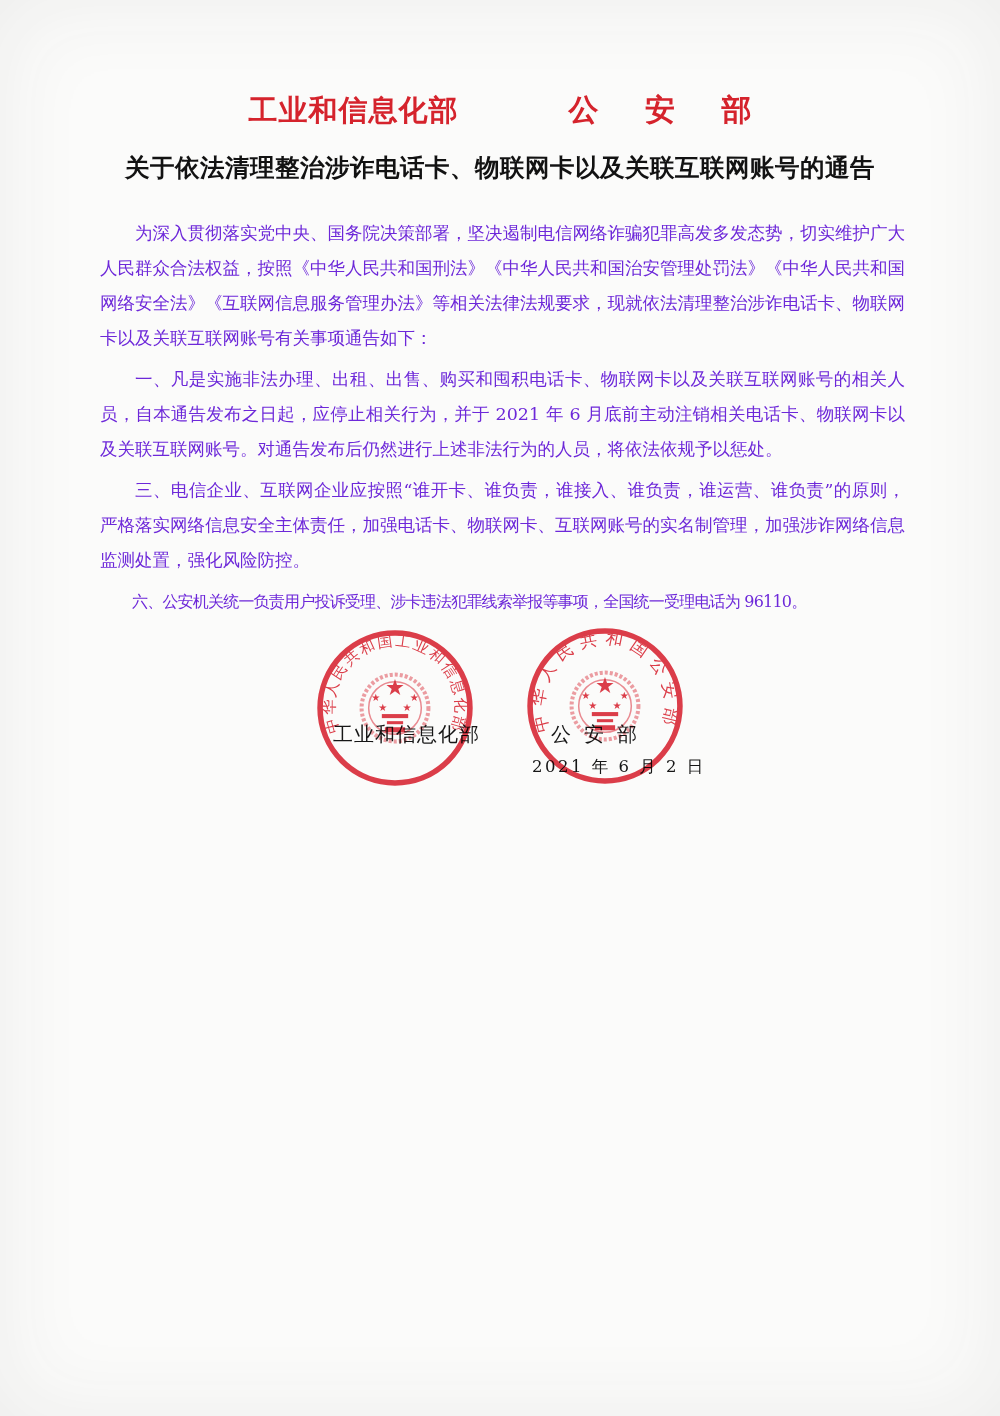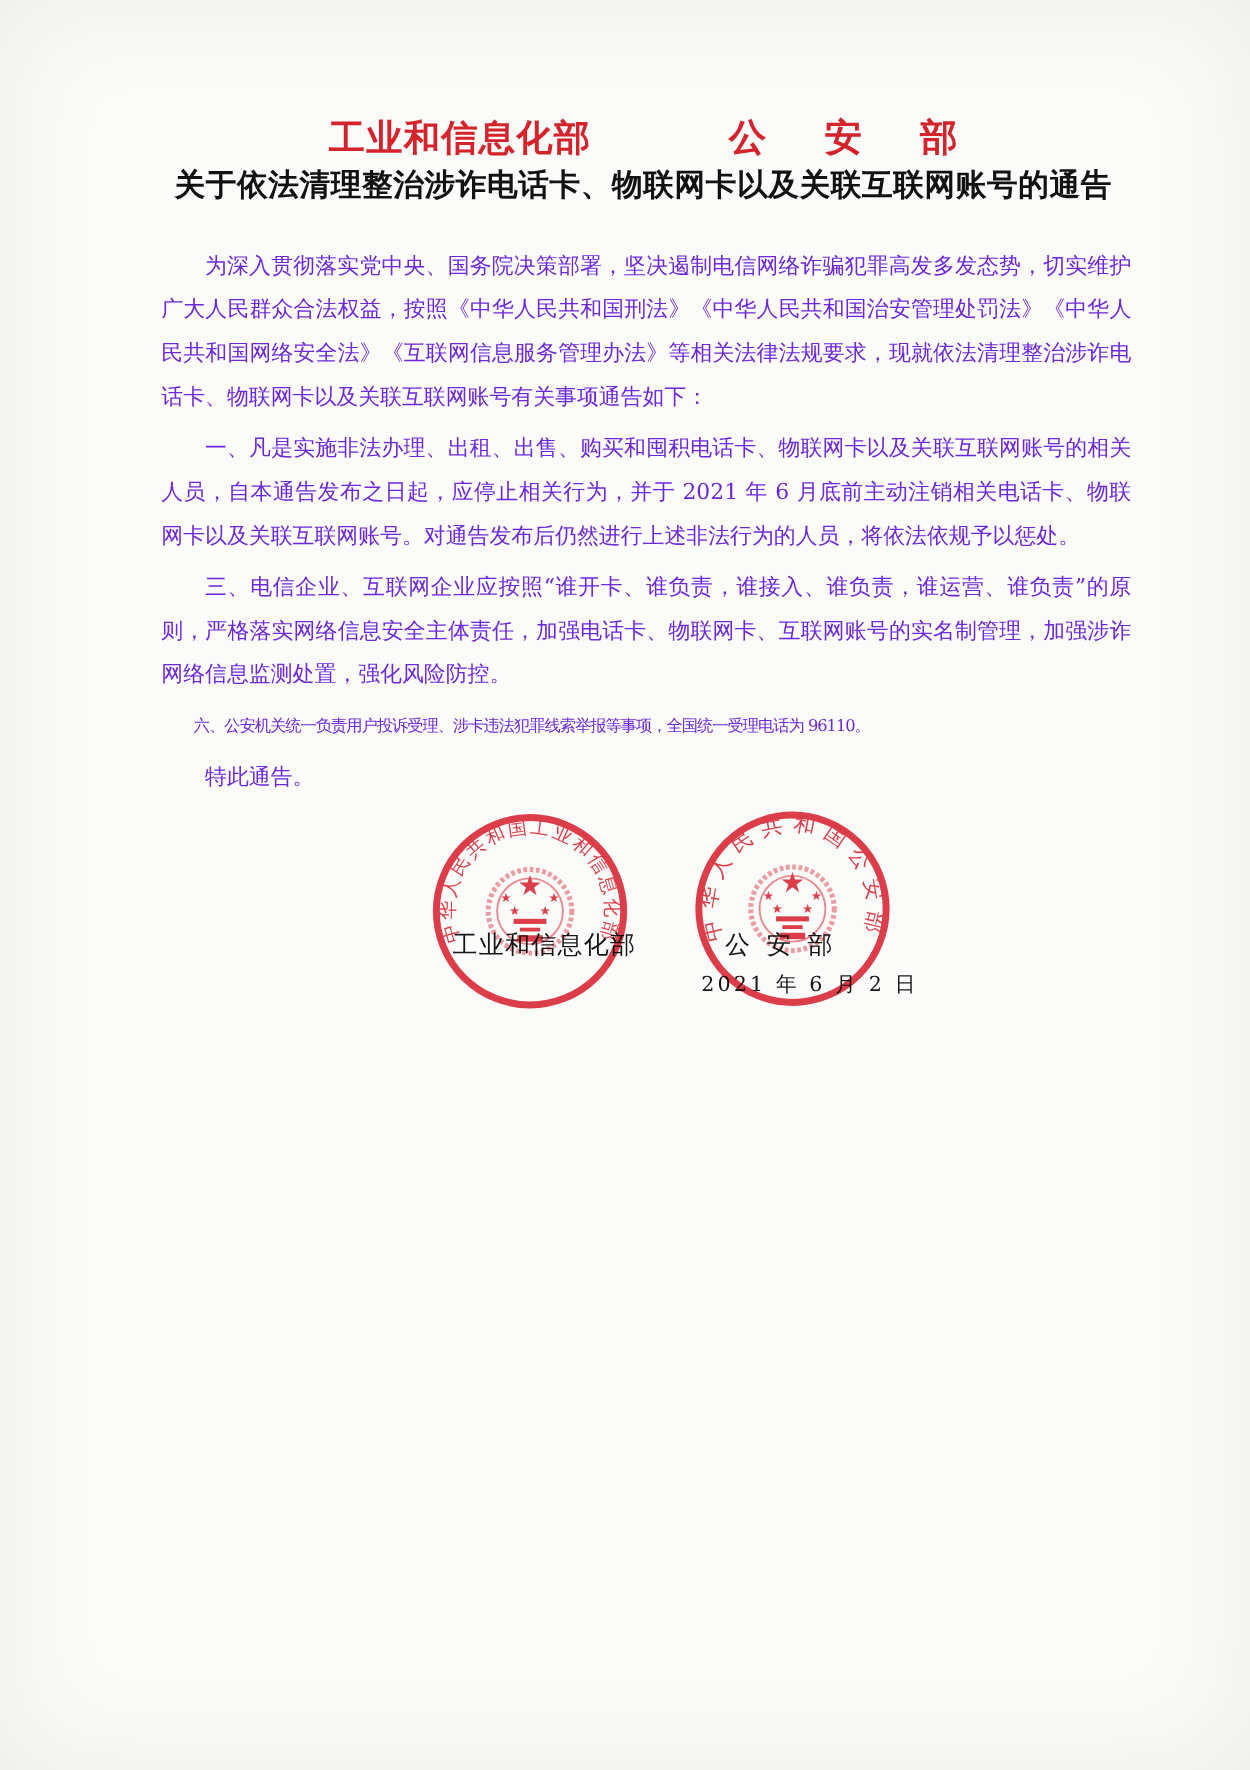--- a/index.html
+++ b/index.html
@@ -6,55 +6,55 @@
   body{
     width:1000px;height:1416px;
     background:#fbfbfa;
     font-family:"DejaVu Serif","Liberation Serif",serif;
     color:#1d1d1d;
     position:relative;overflow:hidden;
   }
   .page{
     position:absolute;inset:0;
     box-shadow:inset 0 0 90px rgba(60,60,60,0.07);
-    padding-left:29px;
   }
   
   .header-line{
     display:flex;justify-content:center;align-items:baseline;
     padding-top:90px;
     color:#d5232c;
     font-weight:bold;
     font-family:"DejaVu Sans","Liberation Sans",sans-serif;
   }
   .ministry-1{font-size:29px;letter-spacing:1px;}
   .ministry-2{font-size:30px;letter-spacing:1.55em;margin-left:110px;margin-right:-1.55em;}
   
   .doc-title{
     text-align:center;
+    margin-top:20px;
     font-size:24.5px;
     font-weight:bold;
     color:#121212;
     letter-spacing:0.5px;
     font-family:"DejaVu Sans","Liberation Sans",sans-serif;
   }
   
   .notice-body{
     margin:32px 95px 0 100px;
     font-size:17.5px;
     line-height:35px;
     text-align:justify;
     color:#6d28d9;
   }
   .notice-body p{
     margin:0 0 6px 0;
     text-indent:2em;
   }
   .notice-body p.compact{
-    font-size:13px;
+    font-size:16px;
     letter-spacing:-0.8px;
   }
   
   .seal-area{
     position:relative;
     height:230px;
     margin-top:0px;
   }
   .sig{
     position:absolute;
@@ -86,21 +86,20 @@
     <span class="ministry-2">公安部</span>
   </div>
 
   <div class="doc-title">关于依法清理整治涉诈电话卡、物联网卡以及关联互联网账号的通告</div>
 
   <div class="notice-body">
       <p class="para">为深入贯彻落实党中央、国务院决策部署，坚决遏制电信网络诈骗犯罪高发多发态势，切实维护广大人民群众合法权益，按照《中华人民共和国刑法》《中华人民共和国治安管理处罚法》《中华人民共和国网络安全法》《互联网信息服务管理办法》等相关法律法规要求，现就依法清理整治涉诈电话卡、物联网卡以及关联互联网账号有关事项通告如下：</p>
       <p class="para">一、凡是实施非法办理、出租、出售、购买和囤积电话卡、物联网卡以及关联互联网账号的相关人员，自本通告发布之日起，应停止相关行为，并于 2021 年 6 月底前主动注销相关电话卡、物联网卡以及关联互联网账号。对通告发布后仍然进行上述非法行为的人员，将依法依规予以惩处。</p>
       <p class="para">三、电信企业、互联网企业应按照“谁开卡、谁负责，谁接入、谁负责，谁运营、谁负责”的原则，严格落实网络信息安全主体责任，加强电话卡、物联网卡、互联网账号的实名制管理，加强涉诈网络信息监测处置，强化风险防控。</p>
       <p class="para compact">六、公安机关统一负责用户投诉受理、涉卡违法犯罪线索举报等事项，全国统一受理电话为 96110。</p>
-      <p class="para">特此通告。</p>
     </div>
 
   <div class="seal-area">
 
     <span class="sig sig-left">工业和信息化部</span>
     <span class="sig sig-right">公安部</span>
     <span class="sig sig-date">2021 年 6 月 2 日</span>
 
     <svg class="seal seal-left" viewBox="0 0 160 160">
       <defs>

